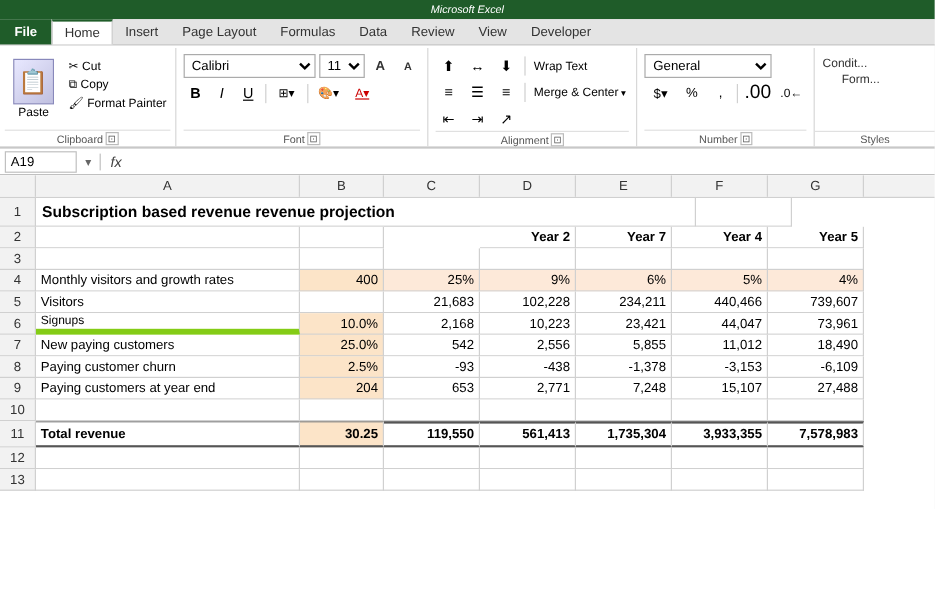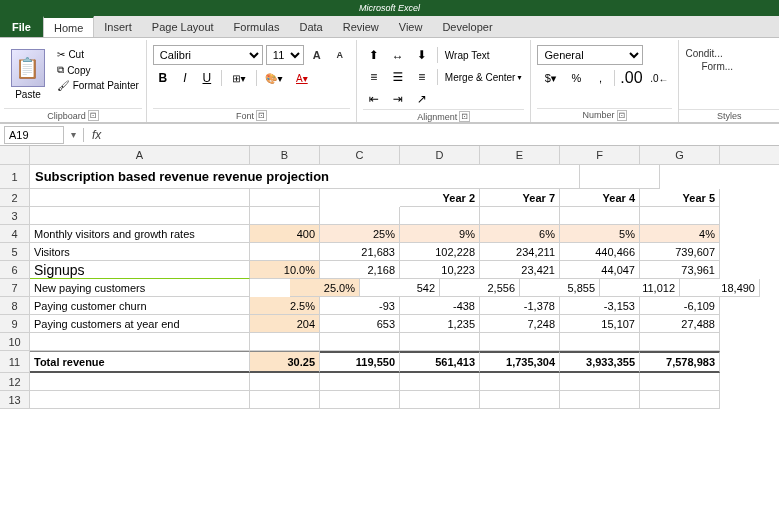--- a/index.html
+++ b/index.html
@@ -119,21 +119,21 @@
         </select>
         <div style="display:flex; align-items:center; gap:2px;">
           <button style="height:20px; width:26px; border:1px solid transparent; cursor:pointer; background:white; font-size:11px;">$▾</button>
           <button style="height:20px; width:22px; border:1px solid transparent; cursor:pointer; background:white; font-size:11px;">%</button>
           <button style="height:20px; width:22px; border:1px solid transparent; cursor:pointer; background:white; font-size:11px;">,</button>
           <div style="width:1px; height:16px; background:#d0d0d0; margin:0 1px;"></div>
           <button style="height:20px; width:26px; border:1px solid transparent; cursor:pointer; background:white; font-size:16px;">.00</button>
           <button style="height:20px; width:26px; border:1px solid transparent; cursor:pointer; background:white; font-size:10px;">.0←</button>
         </div>
       </div>
-      <div style="font-size:9px; color:#555; text-align:center; border-top:1px solid #e0e0e0; padding:1px 0; display:flex; align-items:flex-start; justify-content:center; gap:2px;">
+      <div style="font-size:9px; color:#555; text-align:center; border-top:1px solid #e0e0e0; padding:1px 0; display:flex; align-items:center; justify-content:center; gap:2px;">
         <span>Number</span>
         <span style="cursor:pointer; font-size:8px; border:1px solid #bbb; padding:0 1px;">⊡</span>
       </div>
     </div>
 
     <div style="flex:1; display:flex; flex-direction:column;">
       <div style="flex:1; padding:4px 6px; font-size:10px; color:#555; display:flex; flex-direction:column; gap:2px;">
         <div style="display:flex; gap:4px; align-items:center; padding-top:4px;">
           <span style="font-size:10px; color:#333;">Condit...</span>
         </div>
@@ -215,33 +215,33 @@
       <div style="width:70px; border-right:1px solid #d0d0d0; border-bottom:1px solid #d0d0d0; font-size:11px; background:white;"></div>
       <div style="width:80px; border-right:1px solid #d0d0d0; border-bottom:1px solid #d0d0d0; font-size:11px; display:flex; align-items:center; justify-content:flex-end; padding:0 4px; background:white;">21,683</div>
       <div style="width:80px; border-right:1px solid #d0d0d0; border-bottom:1px solid #d0d0d0; font-size:11px; display:flex; align-items:center; justify-content:flex-end; padding:0 4px; background:white;">102,228</div>
       <div style="width:80px; border-right:1px solid #d0d0d0; border-bottom:1px solid #d0d0d0; font-size:11px; display:flex; align-items:center; justify-content:flex-end; padding:0 4px; background:white;">234,211</div>
       <div style="width:80px; border-right:1px solid #d0d0d0; border-bottom:1px solid #d0d0d0; font-size:11px; display:flex; align-items:center; justify-content:flex-end; padding:0 4px; background:white;">440,466</div>
       <div style="width:80px; border-right:1px solid #d0d0d0; border-bottom:1px solid #d0d0d0; font-size:11px; display:flex; align-items:center; justify-content:flex-end; padding:0 4px; background:white;">739,607</div>
     </div>
 
     <div style="display:flex; height:18px; flex-shrink:0;">
       <div style="width:30px; min-width:30px; border-right:1px solid #d0d0d0; border-bottom:1px solid #d0d0d0; display:flex; align-items:center; justify-content:center; font-size:11px; color:#333; background:#f2f2f2;">6</div>
-      <div style="width:220px; border-right:1px solid #d0d0d0; border-bottom:1px solid #84cc16; font-size:14px; display:flex; align-items:center; padding:0 4px; background:white;">Signups</div>
+      <div style="width:220px; border-right:1px solid #d0d0d0; border-bottom:5px solid #84cc16; font-size:10px; display:flex; align-items:center; padding:0 4px; background:white;">Signups</div>
       <div style="width:70px; border-right:1px solid #d0d0d0; border-bottom:1px solid #d0d0d0; font-size:11px; display:flex; align-items:center; justify-content:flex-end; padding:0 4px; background:#fce4c8;">10.0%</div>
       <div style="width:80px; border-right:1px solid #d0d0d0; border-bottom:1px solid #d0d0d0; font-size:11px; display:flex; align-items:center; justify-content:flex-end; padding:0 4px; background:white;">2,168</div>
       <div style="width:80px; border-right:1px solid #d0d0d0; border-bottom:1px solid #d0d0d0; font-size:11px; display:flex; align-items:center; justify-content:flex-end; padding:0 4px; background:white;">10,223</div>
       <div style="width:80px; border-right:1px solid #d0d0d0; border-bottom:1px solid #d0d0d0; font-size:11px; display:flex; align-items:center; justify-content:flex-end; padding:0 4px; background:white;">23,421</div>
       <div style="width:80px; border-right:1px solid #d0d0d0; border-bottom:1px solid #d0d0d0; font-size:11px; display:flex; align-items:center; justify-content:flex-end; padding:0 4px; background:white;">44,047</div>
       <div style="width:80px; border-right:1px solid #d0d0d0; border-bottom:1px solid #d0d0d0; font-size:11px; display:flex; align-items:center; justify-content:flex-end; padding:0 4px; background:white;">73,961</div>
     </div>
 
     <div style="display:flex; height:18px; flex-shrink:0;">
       <div style="width:30px; min-width:30px; border-right:1px solid #d0d0d0; border-bottom:1px solid #d0d0d0; display:flex; align-items:center; justify-content:center; font-size:11px; color:#333; background:#f2f2f2;">7</div>
       <div style="width:220px; border-right:1px solid #d0d0d0; border-bottom:1px solid #d0d0d0; font-size:11px; display:flex; align-items:center; padding:0 4px; background:white;">New paying customers</div>
-      <div style="width:70px; border-right:1px solid #d0d0d0; border-bottom:1px solid #d0d0d0; font-size:11px; display:flex; align-items:center; justify-content:flex-end; padding:0 4px; background:#fce4c8;margin-left:40px;">25.0%</div>
+      <div style="width:70px; border-right:1px solid #d0d0d0; border-bottom:1px solid #d0d0d0; font-size:11px; display:flex; align-items:center; justify-content:flex-end; padding:0 4px; background:#fce4c8;">25.0%</div>
       <div style="width:80px; border-right:1px solid #d0d0d0; border-bottom:1px solid #d0d0d0; font-size:11px; display:flex; align-items:center; justify-content:flex-end; padding:0 4px; background:white;">542</div>
       <div style="width:80px; border-right:1px solid #d0d0d0; border-bottom:1px solid #d0d0d0; font-size:11px; display:flex; align-items:center; justify-content:flex-end; padding:0 4px; background:white;">2,556</div>
       <div style="width:80px; border-right:1px solid #d0d0d0; border-bottom:1px solid #d0d0d0; font-size:11px; display:flex; align-items:center; justify-content:flex-end; padding:0 4px; background:white;">5,855</div>
       <div style="width:80px; border-right:1px solid #d0d0d0; border-bottom:1px solid #d0d0d0; font-size:11px; display:flex; align-items:center; justify-content:flex-end; padding:0 4px; background:white;">11,012</div>
       <div style="width:80px; border-right:1px solid #d0d0d0; border-bottom:1px solid #d0d0d0; font-size:11px; display:flex; align-items:center; justify-content:flex-end; padding:0 4px; background:white;">18,490</div>
     </div>
 
     <div style="display:flex; height:18px; flex-shrink:0;">
       <div style="width:30px; min-width:30px; border-right:1px solid #d0d0d0; border-bottom:1px solid #d0d0d0; display:flex; align-items:center; justify-content:center; font-size:11px; color:#333; background:#f2f2f2;">8</div>
       <div style="width:220px; border-right:1px solid #d0d0d0; border-bottom:1px solid #d0d0d0; font-size:11px; display:flex; align-items:center; padding:0 4px; background:white;">Paying  customer churn</div>
@@ -251,21 +251,21 @@
       <div style="width:80px; border-right:1px solid #d0d0d0; border-bottom:1px solid #d0d0d0; font-size:11px; display:flex; align-items:center; justify-content:flex-end; padding:0 4px; background:white;">-1,378</div>
       <div style="width:80px; border-right:1px solid #d0d0d0; border-bottom:1px solid #d0d0d0; font-size:11px; display:flex; align-items:center; justify-content:flex-end; padding:0 4px; background:white;">-3,153</div>
       <div style="width:80px; border-right:1px solid #d0d0d0; border-bottom:1px solid #d0d0d0; font-size:11px; display:flex; align-items:center; justify-content:flex-end; padding:0 4px; background:white;">-6,109</div>
     </div>
 
     <div style="display:flex; height:18px; flex-shrink:0;">
       <div style="width:30px; min-width:30px; border-right:1px solid #d0d0d0; border-bottom:1px solid #d0d0d0; display:flex; align-items:center; justify-content:center; font-size:11px; color:#333; background:#f2f2f2;">9</div>
       <div style="width:220px; border-right:1px solid #d0d0d0; border-bottom:1px solid #d0d0d0; font-size:11px; display:flex; align-items:center; padding:0 4px; background:white;">Paying customers at year end</div>
       <div style="width:70px; border-right:1px solid #d0d0d0; border-bottom:1px solid #d0d0d0; font-size:11px; display:flex; align-items:center; justify-content:flex-end; padding:0 4px; background:#fce4c8;">204</div>
       <div style="width:80px; border-right:1px solid #d0d0d0; border-bottom:1px solid #d0d0d0; font-size:11px; display:flex; align-items:center; justify-content:flex-end; padding:0 4px; background:white;">653</div>
-      <div style="width:80px; border-right:1px solid #d0d0d0; border-bottom:1px solid #d0d0d0; font-size:11px; display:flex; align-items:center; justify-content:flex-end; padding:0 4px; background:white;">1,235</div>
+      <div style="width:80px; border-right:1px solid #d0d0d0; border-bottom:1px solid #d0d0d0; font-size:11px; display:flex; align-items:center; justify-content:flex-end; padding:0 4px; background:white;">2,771</div>
       <div style="width:80px; border-right:1px solid #d0d0d0; border-bottom:1px solid #d0d0d0; font-size:11px; display:flex; align-items:center; justify-content:flex-end; padding:0 4px; background:white;">7,248</div>
       <div style="width:80px; border-right:1px solid #d0d0d0; border-bottom:1px solid #d0d0d0; font-size:11px; display:flex; align-items:center; justify-content:flex-end; padding:0 4px; background:white;">15,107</div>
       <div style="width:80px; border-right:1px solid #d0d0d0; border-bottom:1px solid #d0d0d0; font-size:11px; display:flex; align-items:center; justify-content:flex-end; padding:0 4px; background:white;">27,488</div>
     </div>
 
     <div style="display:flex; height:18px; flex-shrink:0;">
       <div style="width:30px; min-width:30px; border-right:1px solid #d0d0d0; border-bottom:1px solid #d0d0d0; display:flex; align-items:center; justify-content:center; font-size:11px; color:#333; background:#f2f2f2;">10</div>
       <div style="width:220px; border-right:1px solid #d0d0d0; border-bottom:1px solid #d0d0d0; background:white;"></div>
       <div style="width:70px; border-right:1px solid #d0d0d0; border-bottom:1px solid #d0d0d0; background:white;"></div>
       <div style="width:80px; border-right:1px solid #d0d0d0; border-bottom:1px solid #d0d0d0; background:white;"></div>

